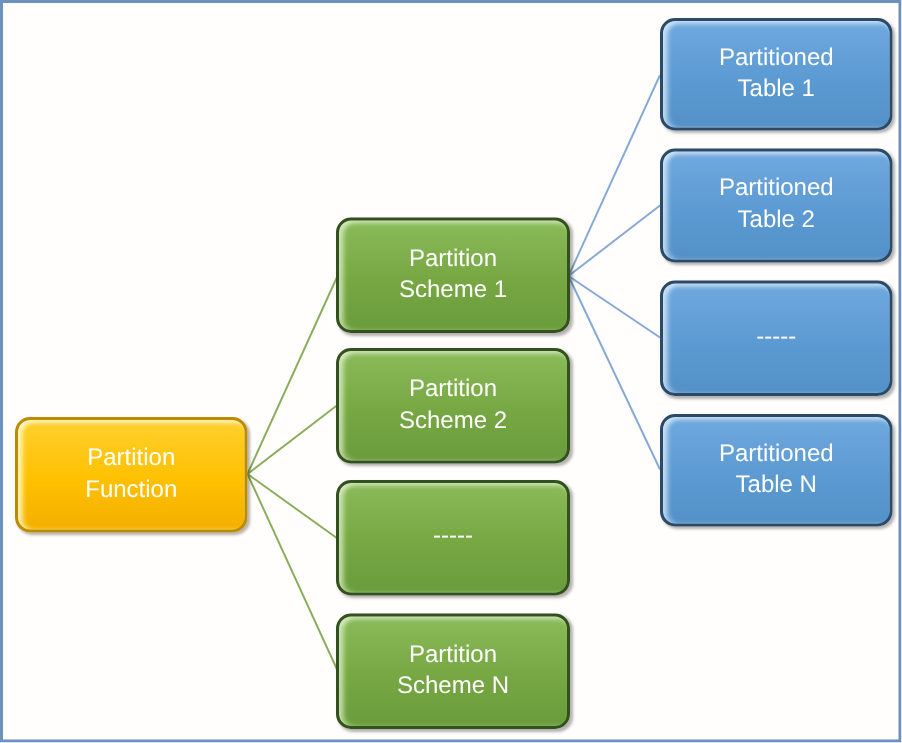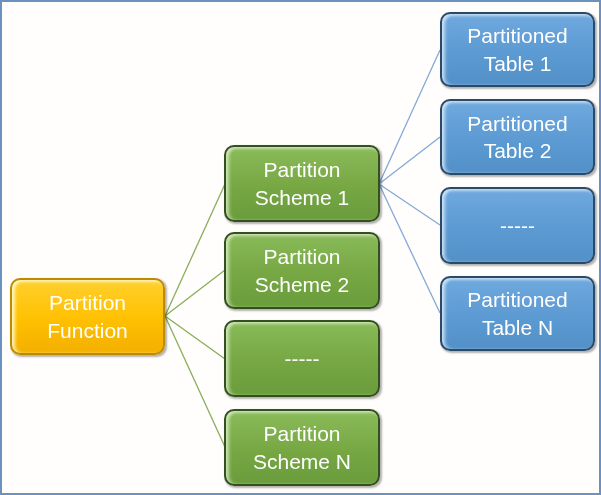--- a/index.html
+++ b/index.html
@@ -29,21 +29,21 @@
   .connectors line.b { stroke: #85a9d6; stroke-width: 1.3; }
   .node {
     position: absolute;
     box-sizing: border-box;
     border-radius: 10px;
     display: flex;
     align-items: center;
     justify-content: center;
     text-align: center;
     color: #ffffff;
-    font-size: 21px;
+    font-size: 16px;
     line-height: 1.3;
     white-space: pre-line;
   }
   .node .label { display: block; }
   .node.orange {
     background: linear-gradient(180deg, #ffd02e 0%, #ffc000 55%, #f3af00 100%);
     border: 2px solid #bc8c00;
     box-shadow: inset 2px 2px 3px rgba(255,255,255,0.65),
                 inset 4px 0 3px rgba(255,255,160,0.45),
                 1.5px 1.5px 2px rgba(0,0,0,0.3);

